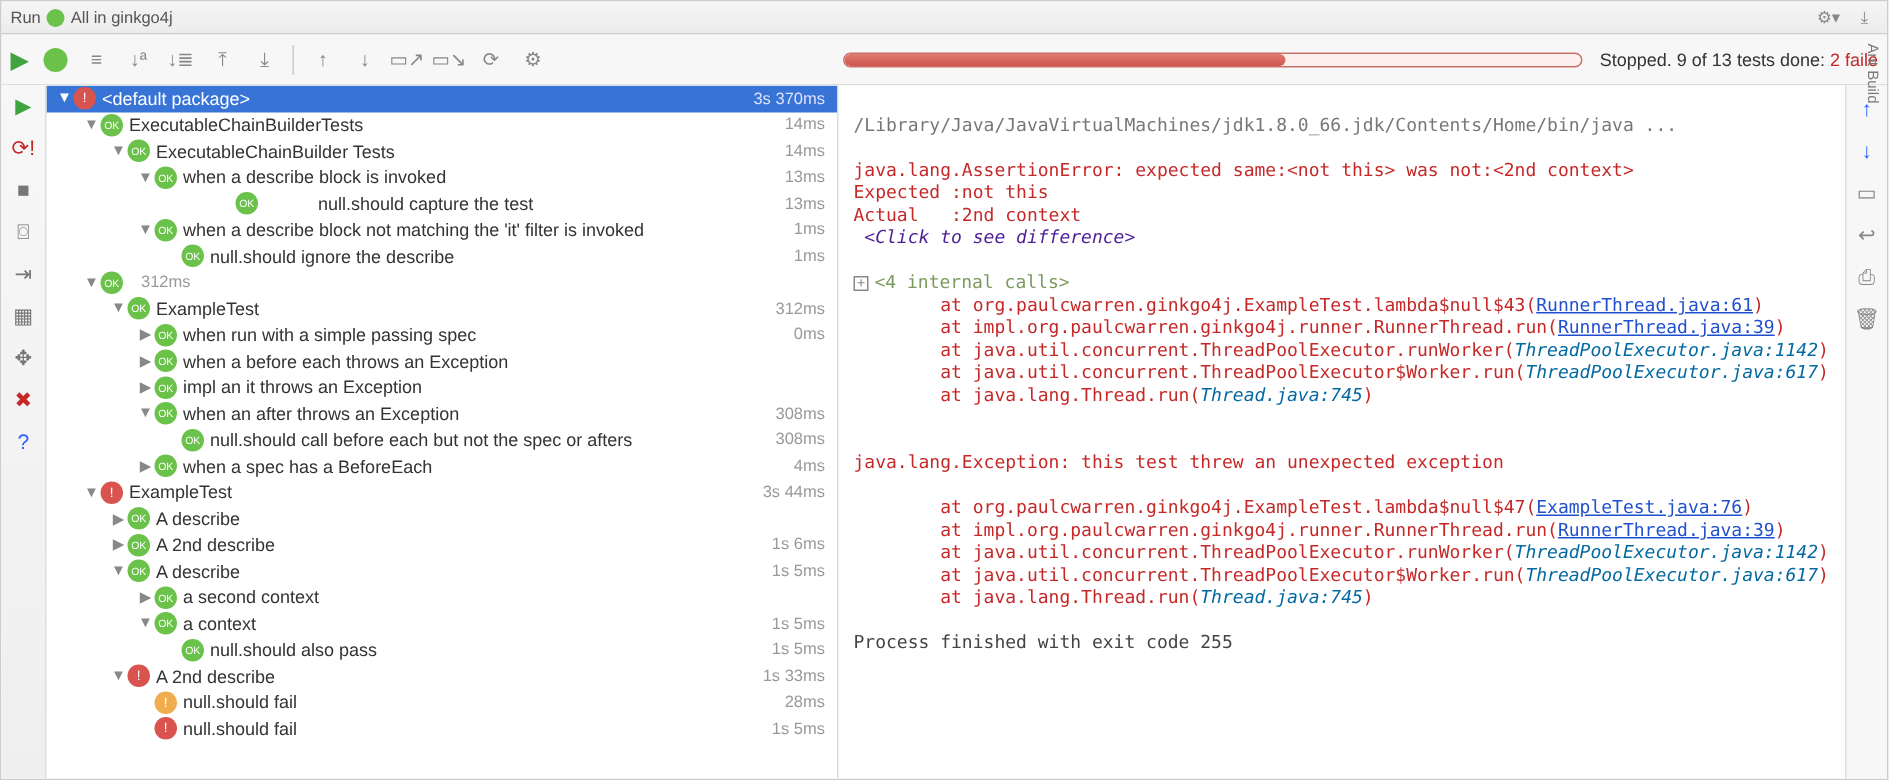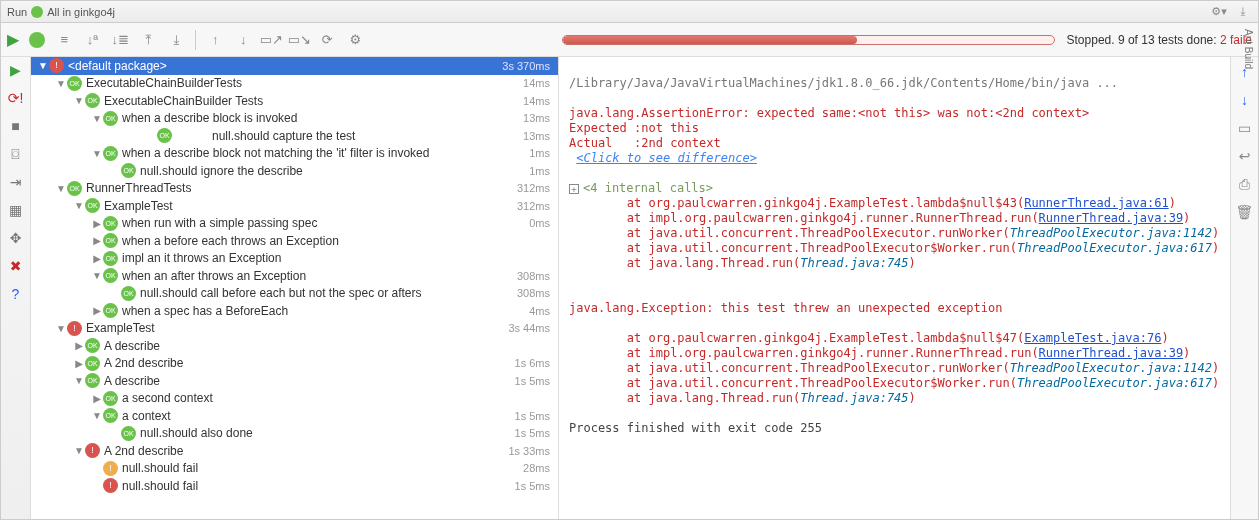--- a/index.html
+++ b/index.html
@@ -55,21 +55,21 @@
   .nlabel { flex:1; white-space:nowrap; overflow:hidden; text-overflow:ellipsis; }
   .ntime { color:#999; font-size:11px; margin-left:8px; flex-shrink:0; }
   .tnode.sel .ntime{color:#e0e0ff;}
 
   
   .console-wrap { flex:1; display:flex; }
   .console { flex:1; font-family:"Menlo","Consolas",monospace; font-size:12px; line-height:15px; padding:4px 6px 4px 10px; white-space:pre; overflow:auto; color:#444; }
   .console .hdr{ color:#777; }
   .console .err{ color:#c62828; }
   .console .lnk{ color:#2050d0; text-decoration:underline; }
-  .console .lnk-i{ color:#3b82f6; text-decoration:underline; font-style:italic; }
+  .console .lnk-i{ color:#4c1d95; font-style:italic; }
   .console .gray{ color:#0369a1; font-style:italic;}
   .console .fold{ color:#7a9a5e; }
   .fold-icon{ display:inline-block; width:10px; height:10px; border:1px solid #888; font-size:9px; line-height:9px; text-align:center; color:#888; margin-right:4px; vertical-align:middle;}
 
   
   .right-rail{ width:28px; background:#f7f7f7; border-left:1px solid #ddd; display:flex; flex-direction:column; align-items:center; padding-top:6px; gap:10px; }
   .right-rail .r{ width:18px; height:18px; color:#888; display:flex; align-items:center; justify-content:center; font-size:14px;}
   .right-rail .r.blue{color:#2962ff;}
 
   
@@ -172,21 +172,20 @@
           </div>
           <div class="tnode" style="padding-left: 78px;">
             <span class="arrow"></span>
             <span class="status ok"></span>
             <span class="nlabel">null.should ignore the describe</span>
             <span class="ntime">1ms</span>
           </div>
           <div class="tnode" style="padding-left: 24px;">
             <span class="arrow">▼</span>
             <span class="status ok"></span>
-            <span class="nlabel">RunnerThreadTests</span>
             <span class="ntime">312ms</span>
           </div>
           <div class="tnode" style="padding-left: 42px;">
             <span class="arrow">▼</span>
             <span class="status ok"></span>
             <span class="nlabel">ExampleTest</span>
             <span class="ntime">312ms</span>
           </div>
           <div class="tnode" style="padding-left: 60px;">
             <span class="arrow">▶</span>
@@ -256,21 +255,21 @@
           </div>
           <div class="tnode" style="padding-left: 60px;">
             <span class="arrow">▼</span>
             <span class="status ok"></span>
             <span class="nlabel">a context</span>
             <span class="ntime">1s 5ms</span>
           </div>
           <div class="tnode" style="padding-left: 78px;">
             <span class="arrow"></span>
             <span class="status ok"></span>
-            <span class="nlabel">null.should also done</span>
+            <span class="nlabel">null.should also pass</span>
             <span class="ntime">1s 5ms</span>
           </div>
           <div class="tnode" style="padding-left: 42px;">
             <span class="arrow">▼</span>
             <span class="status err"></span>
             <span class="nlabel">A 2nd describe</span>
             <span class="ntime">1s 33ms</span>
           </div>
           <div class="tnode" style="padding-left: 60px;">
             <span class="arrow"></span>

